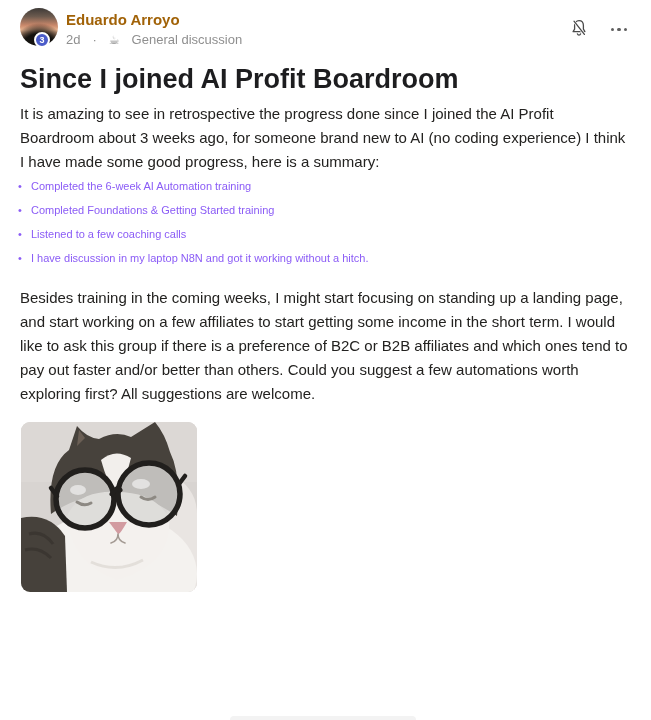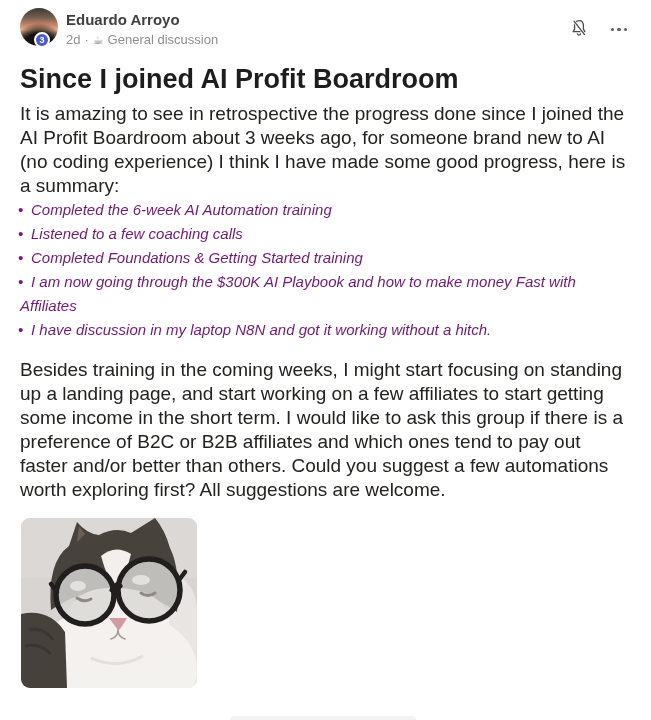--- a/index.html
+++ b/index.html
@@ -19,36 +19,36 @@
     overflow: hidden;
   }
   .level-badge {
     position: absolute; left: 14px; top: 24px;
     width: 16px; height: 16px; border-radius: 50%;
     border: 2px solid #ffffff;
     color: #fff; font-size: 9px; font-weight: 700;
     display: flex; align-items: center; justify-content: center;
   }
   .author-block { margin-left: 8px; padding-top: 2px; }
-  .author-name { font-size: 15px; font-weight: 700; color: #404040; line-height: 19px; cursor: pointer; }
-  .meta-line { margin-top: 3px; font-size: 13px; color: #8f8f8f; line-height: 16px; display: flex; align-items: center; gap: 4px; }
+  .author-name { font-size: 15px; font-weight: 700; color: #a16207; line-height: 19px; cursor: pointer; }
+  .meta-line { margin-top: 3px; font-size: 13px; color: #8f8f8f; line-height: 16px; display: flex; align-items: center; gap: 12px; }
   .meta-line .emoji { font-size: 12px; }
   .meta-category { cursor: pointer; text-align: right; }
 
   .header-actions { margin-left: auto; display: flex; align-items: center; gap: 18px; padding-top: 8px; padding-right: 2px; }
   .icon-btn { background: none; border: none; cursor: pointer; display: flex; align-items: center; justify-content: center; padding: 2px; }
   .ellipsis { display: flex; gap: 3px; align-items: center; height: 20px; }
   .ellipsis i { width: 3.5px; height: 3.5px; border-radius: 50%; background: #5f5f5f; display: block; }
 
   
   .post-title { font-size: 27px; font-weight: 700; color: #1d1d1f; margin: 18px 0 10px 0; line-height: 26px; }
-  .para { font-size: 19px; line-height: 24px; color: #232220; margin-bottom: 16px; }
+  .para { font-size: 15px; line-height: 24px; color: #232220; margin-bottom: 16px; }
   .para.tight { margin-bottom: 0; }
   .bullet-list { margin-bottom: 16px; }
-  .bullet-item { font-size: 15px; line-height: 24px; color: #701a75; font-style: italic; }
+  .bullet-item { font-size: 11px; line-height: 24px; color: #8b5cf6; }
   .bullet-dot { display: inline-block; width: 13px; text-align: left; margin-left: -2px; }
 
   
   .post-image {
     width: 176px; height: 170px; border-radius: 9px; overflow: hidden;
     margin: 6px 0 0 1px; display: block; cursor: pointer; border: none; padding: 0; background: none;
   }
   .post-image svg { display: block; }
 
   
@@ -99,27 +99,24 @@
 
   <h1 class="post-title">Since I joined AI Profit Boardroom</h1>
 
   <p class="para tight">It is amazing to see in retrospective the progress done since I joined the AI Profit Boardroom about 3 weeks ago, for someone brand new to AI (no coding experience) I think I have made some good progress, here is a summary:</p>
 
   <div class="bullet-list">
     <div class="bullet-item">
       <span class="bullet-dot">•</span><span>Completed the 6-week AI Automation training</span>
     </div>
     <div class="bullet-item">
-      <span class="bullet-dot">•</span><span>Listened to a few coaching calls</span>
-    </div>
-    <div class="bullet-item">
       <span class="bullet-dot">•</span><span>Completed Foundations &amp; Getting Started training</span>
     </div>
     <div class="bullet-item">
-      <span class="bullet-dot">•</span><span>I am now going through the $300K AI Playbook and how to make money Fast with Affiliates</span>
+      <span class="bullet-dot">•</span><span>Listened to a few coaching calls</span>
     </div>
     <div class="bullet-item">
       <span class="bullet-dot">•</span><span>I have discussion in my laptop N8N and got it working without a hitch.</span>
     </div>
   </div>
 
   <p class="para">Besides training in the coming weeks, I might start focusing on standing up a landing page, and start working on a few affiliates to start getting some income in the short term. I would like to ask this group if there is a preference of B2C or B2B affiliates and which ones tend to pay out faster and/or better than others. Could you suggest a few automations worth exploring first? All suggestions are welcome.</p>
 
   <button class="post-image" aria-label="cat wearing round glasses">
     <svg width="176" height="170" viewBox="0 0 176 170">

